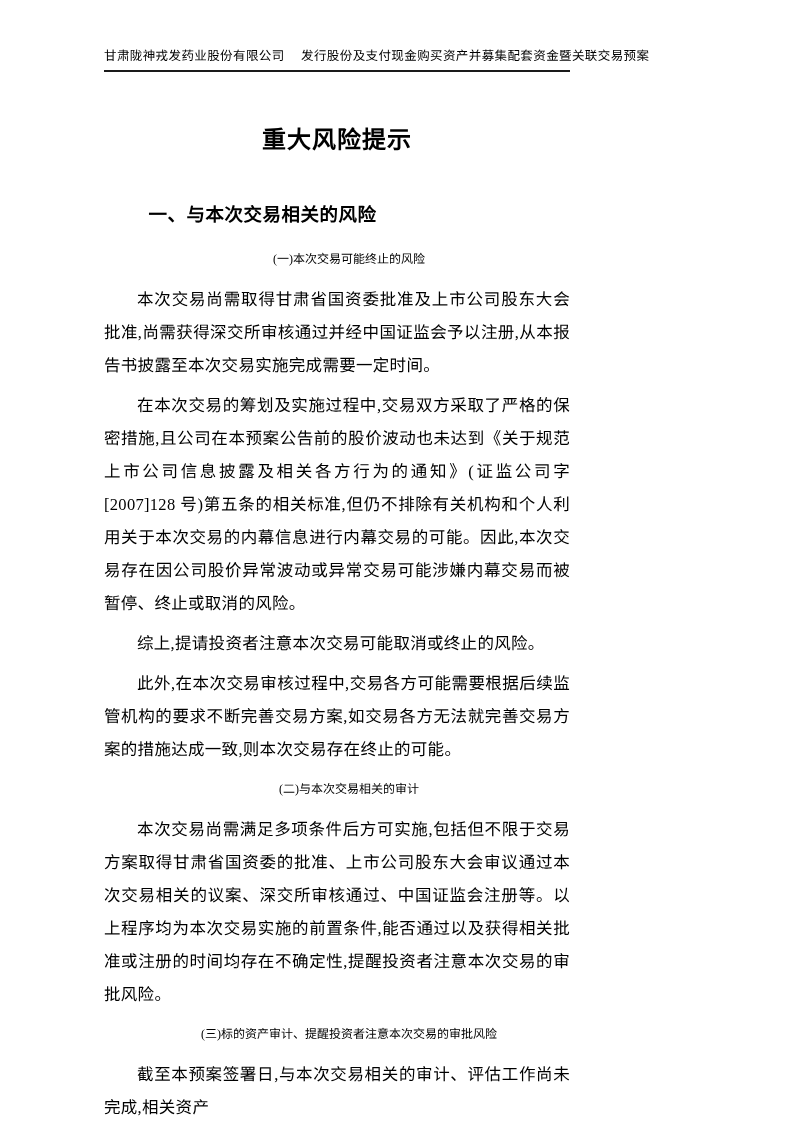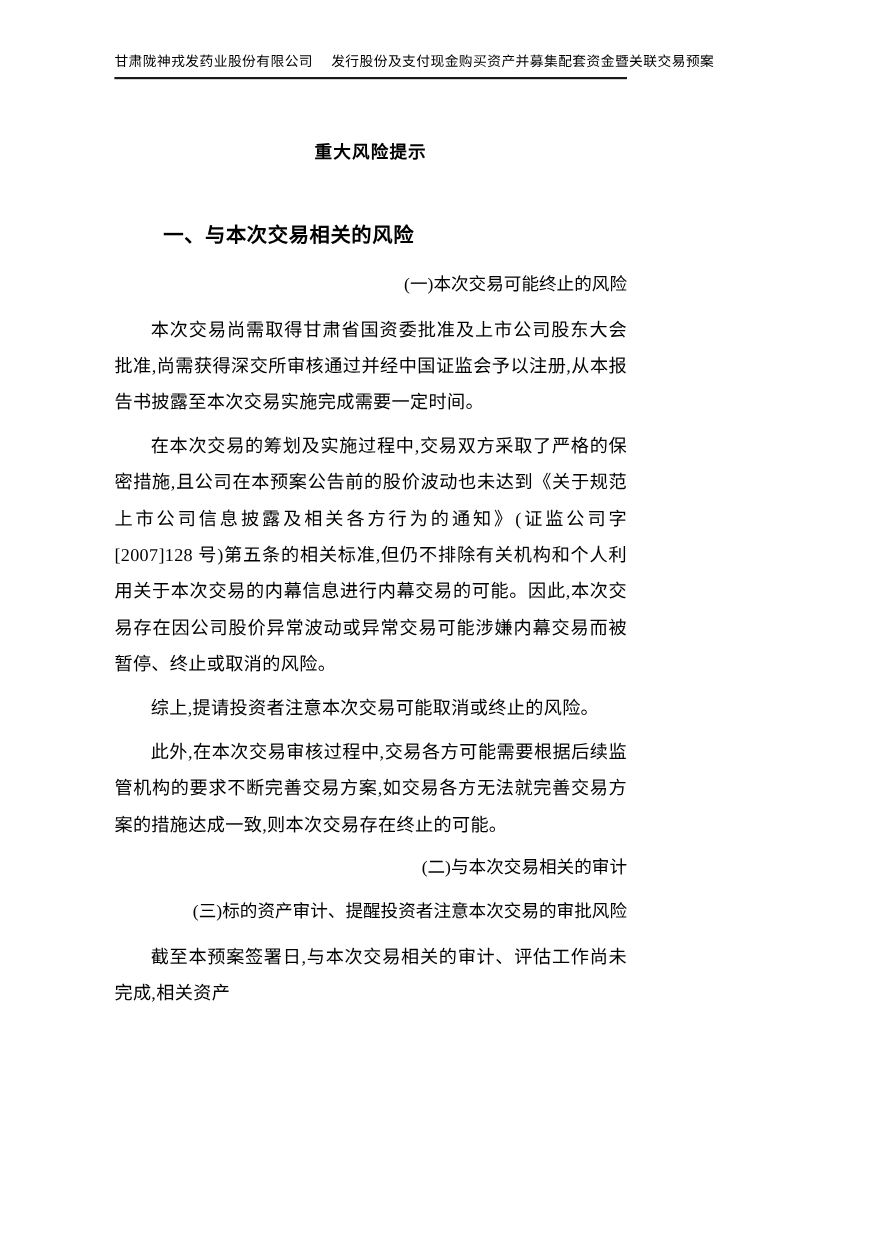--- a/index.html
+++ b/index.html
@@ -25,43 +25,43 @@
     font-size: 12.5px;
     line-height: 18px;
     letter-spacing: 0.4px;
     text-align: center;
     white-space: nowrap;
     padding-bottom: 5px;
     border-bottom: 2px solid #1a1a1a;
   }
   .doc-title {
     margin-top: 50px;
-    font-size: 16px;
+    font-size: 24px;
     font-weight: bold;
     line-height: 36px;
     text-align: center;
     letter-spacing: 1px;
   }
   .section-heading {
     margin-top: 44px;
     font-size: 18.5px;
     font-weight: bold;
     line-height: 26px;
     text-indent: 2.4em;
     letter-spacing: 0.5px;
   }
   .body-blocks {
     margin-top: 14px;
   }
   .sub-heading {
-    font-size: 16px;
+    font-size: 12px;
     line-height: 33px;
     text-indent: 2em;
     margin: 7px 0;
-    text-align: right;
+    text-align: center;
   }
   .para {
     font-size: 16.5px;
     line-height: 33px;
     text-indent: 2em;
     margin: 7px 0;
     text-align: justify;
     text-justify: inter-character;
     letter-spacing: 0.3px;
   }
@@ -84,20 +84,21 @@
     <p class="para">本次交易尚需取得甘肃省国资委批准及上市公司股东大会批准,尚需获得深交所审核通过并经中国证监会予以注册,从本报告书披露至本次交易实施完成需要一定时间。</p>
 
     <p class="para">在本次交易的筹划及实施过程中,交易双方采取了严格的保密措施,且公司在本预案公告前的股价波动也未达到《关于规范上市公司信息披露及相关各方行为的通知》(证监公司字[2007]128 号)第五条的相关标准,但仍不排除有关机构和个人利用关于本次交易的内幕信息进行内幕交易的可能。因此,本次交易存在因公司股价异常波动或异常交易可能涉嫌内幕交易而被暂停、终止或取消的风险。</p>
 
     <p class="para">综上,提请投资者注意本次交易可能取消或终止的风险。</p>
 
     <p class="para">此外,在本次交易审核过程中,交易各方可能需要根据后续监管机构的要求不断完善交易方案,如交易各方无法就完善交易方案的措施达成一致,则本次交易存在终止的可能。</p>
 
     <div class="sub-heading">(二)与本次交易相关的审计</div>
 
+    <p class="para">本次交易尚需满足多项条件后方可实施,包括但不限于交易方案取得甘肃省国资委的批准、上市公司股东大会审议通过本次交易相关的议案、深交所审核通过、中国证监会注册等。以上程序均为本次交易实施的前置条件,能否通过以及获得相关批准或注册的时间均存在不确定性,提醒投资者注意本次交易的审批风险。</p>
 
     <div class="sub-heading">(三)标的资产审计、提醒投资者注意本次交易的审批风险</div>
 
     <p class="para">截至本预案签署日,与本次交易相关的审计、评估工作尚未完成,相关资产</p>
 
   </div>
 
 </div>
 
 </body></html>

